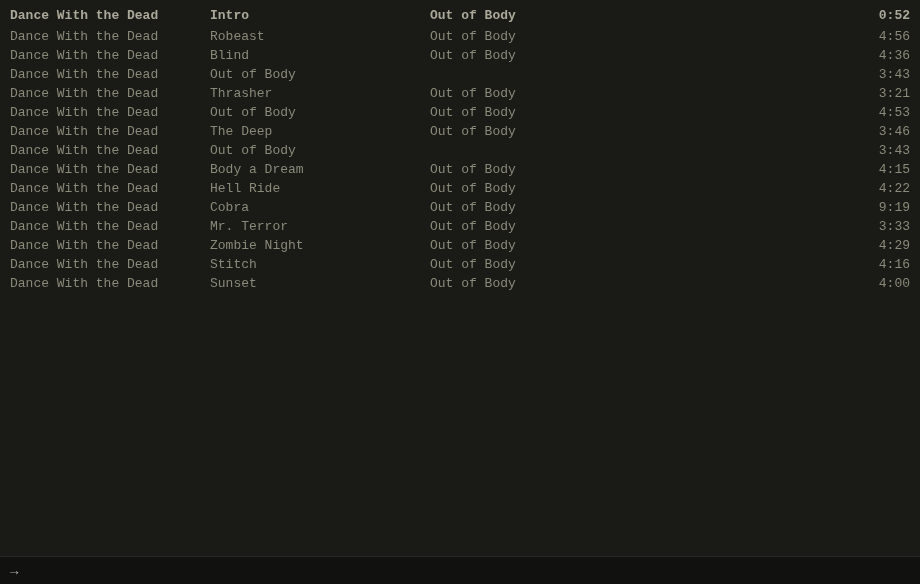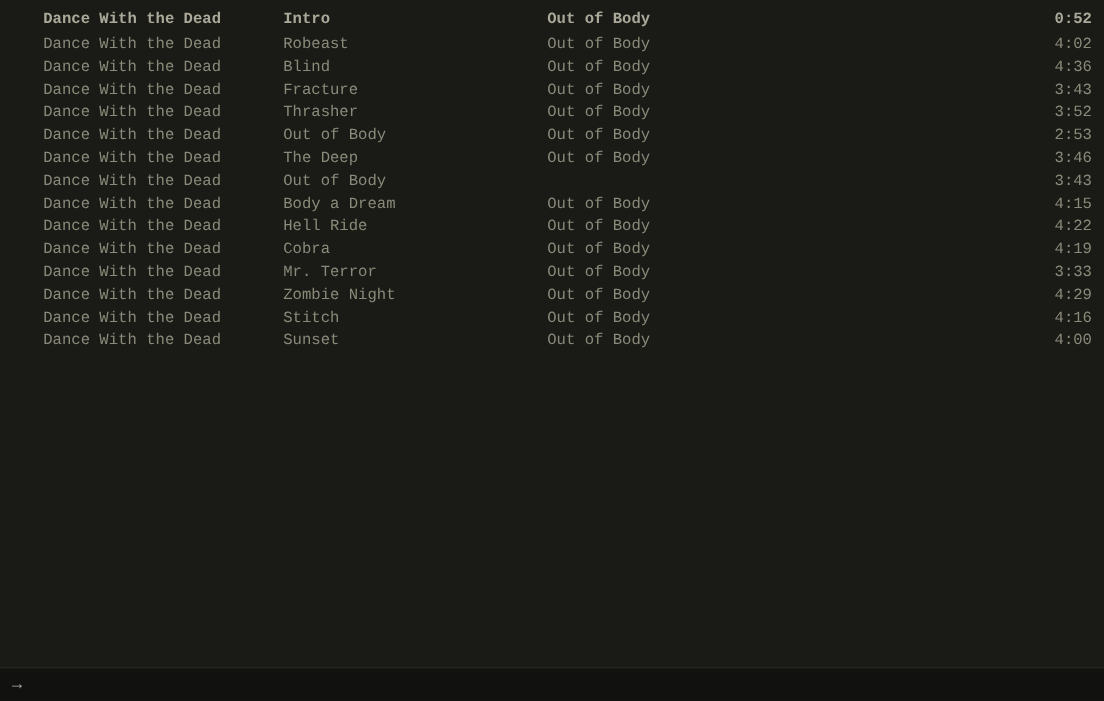--- a/index.html
+++ b/index.html
@@ -32,21 +32,20 @@
 
     .table-row.header-row {
       color: #aaa99a;
       font-weight: bold;
       margin-bottom: 2px;
     }
 
     .col-artist {
       width: 200px;
       flex-shrink: 0;
-      margin-left: 26px;
     }
 
     .col-title {
       width: 220px;
       flex-shrink: 0;
     }
 
     .col-album {
       flex: 1;
     }
@@ -85,45 +84,44 @@
     <span class="col-title">Intro</span>
     <span class="col-album">Out of Body</span>
     <span class="col-duration">0:52</span>
   </div>
 
   <div id="tracks-container">
       <div class="table-row">
       <span class="col-artist">Dance With the Dead</span>
       <span class="col-title">Robeast</span>
       <span class="col-album">Out of Body</span>
-      <span class="col-duration">4:02</span>
+      <span class="col-duration">4:56</span>
     </div>
       <div class="table-row">
       <span class="col-artist">Dance With the Dead</span>
       <span class="col-title">Blind</span>
       <span class="col-album">Out of Body</span>
       <span class="col-duration">4:36</span>
     </div>
       <div class="table-row">
       <span class="col-artist">Dance With the Dead</span>
-      <span class="col-title">Fracture</span>
       <span class="col-album">Out of Body</span>
       <span class="col-duration">3:43</span>
     </div>
       <div class="table-row">
       <span class="col-artist">Dance With the Dead</span>
       <span class="col-title">Thrasher</span>
       <span class="col-album">Out of Body</span>
-      <span class="col-duration">3:52</span>
+      <span class="col-duration">3:21</span>
     </div>
       <div class="table-row">
       <span class="col-artist">Dance With the Dead</span>
       <span class="col-title">Out of Body</span>
       <span class="col-album">Out of Body</span>
-      <span class="col-duration">2:53</span>
+      <span class="col-duration">4:53</span>
     </div>
       <div class="table-row">
       <span class="col-artist">Dance With the Dead</span>
       <span class="col-title">The Deep</span>
       <span class="col-album">Out of Body</span>
       <span class="col-duration">3:46</span>
     </div>
       <div class="table-row">
       <span class="col-artist">Dance With the Dead</span>
       <span class="col-album">Out of Body</span>
@@ -138,21 +136,21 @@
       <div class="table-row">
       <span class="col-artist">Dance With the Dead</span>
       <span class="col-title">Hell Ride</span>
       <span class="col-album">Out of Body</span>
       <span class="col-duration">4:22</span>
     </div>
       <div class="table-row">
       <span class="col-artist">Dance With the Dead</span>
       <span class="col-title">Cobra</span>
       <span class="col-album">Out of Body</span>
-      <span class="col-duration">4:19</span>
+      <span class="col-duration">9:19</span>
     </div>
       <div class="table-row">
       <span class="col-artist">Dance With the Dead</span>
       <span class="col-title">Mr. Terror</span>
       <span class="col-album">Out of Body</span>
       <span class="col-duration">3:33</span>
     </div>
       <div class="table-row">
       <span class="col-artist">Dance With the Dead</span>
       <span class="col-title">Zombie Night</span>

